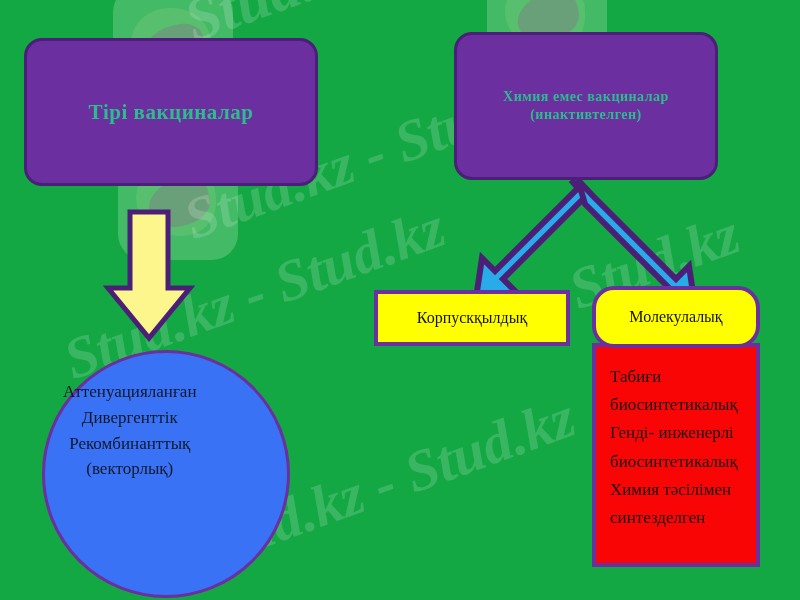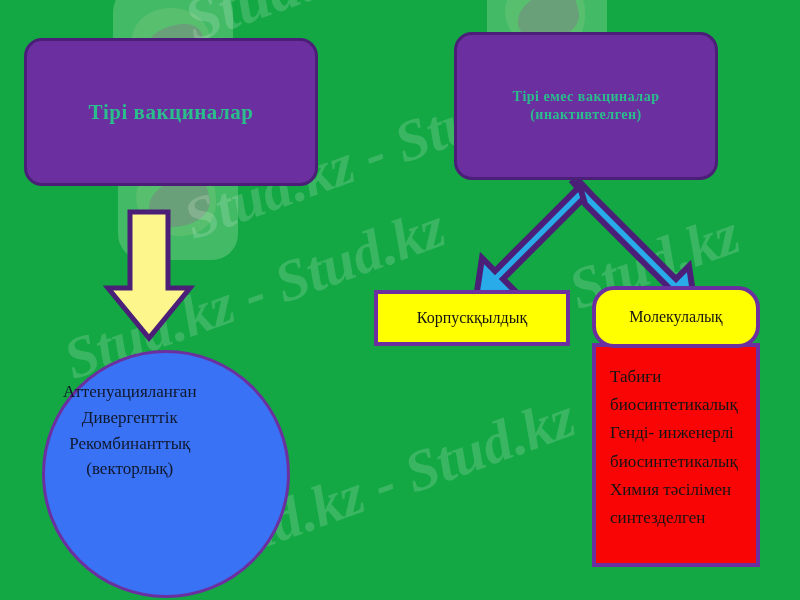--- a/index.html
+++ b/index.html
@@ -186,21 +186,21 @@
     <polygon points="571,180 586,196 503,279 516,292 476,298 482,258 495,271 578,188" fill="#29abe9" stroke="#4b1f78" stroke-width="6" stroke-linejoin="miter"></polygon>
 
     <polygon points="578,180 593,196 676,279 689,266 695,306 655,300 668,287 585,204" fill="#29abe9" stroke="#4b1f78" stroke-width="6" stroke-linejoin="miter"></polygon>
   </svg>
 
   <div class="node purple-box" id="node-live">
     <div class="label">Тірі  вакциналар</div>
   </div>
 
   <div class="node purple-box" id="node-inactivated">
-    <div class="label" style="white-space:pre-line;">Тірі емес  вакциналар
+    <div class="label" style="white-space:pre-line;">Химия емес  вакциналар
 (инактивтелген)</div>
   </div>
 
   <div class="node circle-node">
     <div class="label">Аттенуацияланған
 Дивергенттік
 Рекомбинанттық
 (векторлық)</div>
   </div>
 

